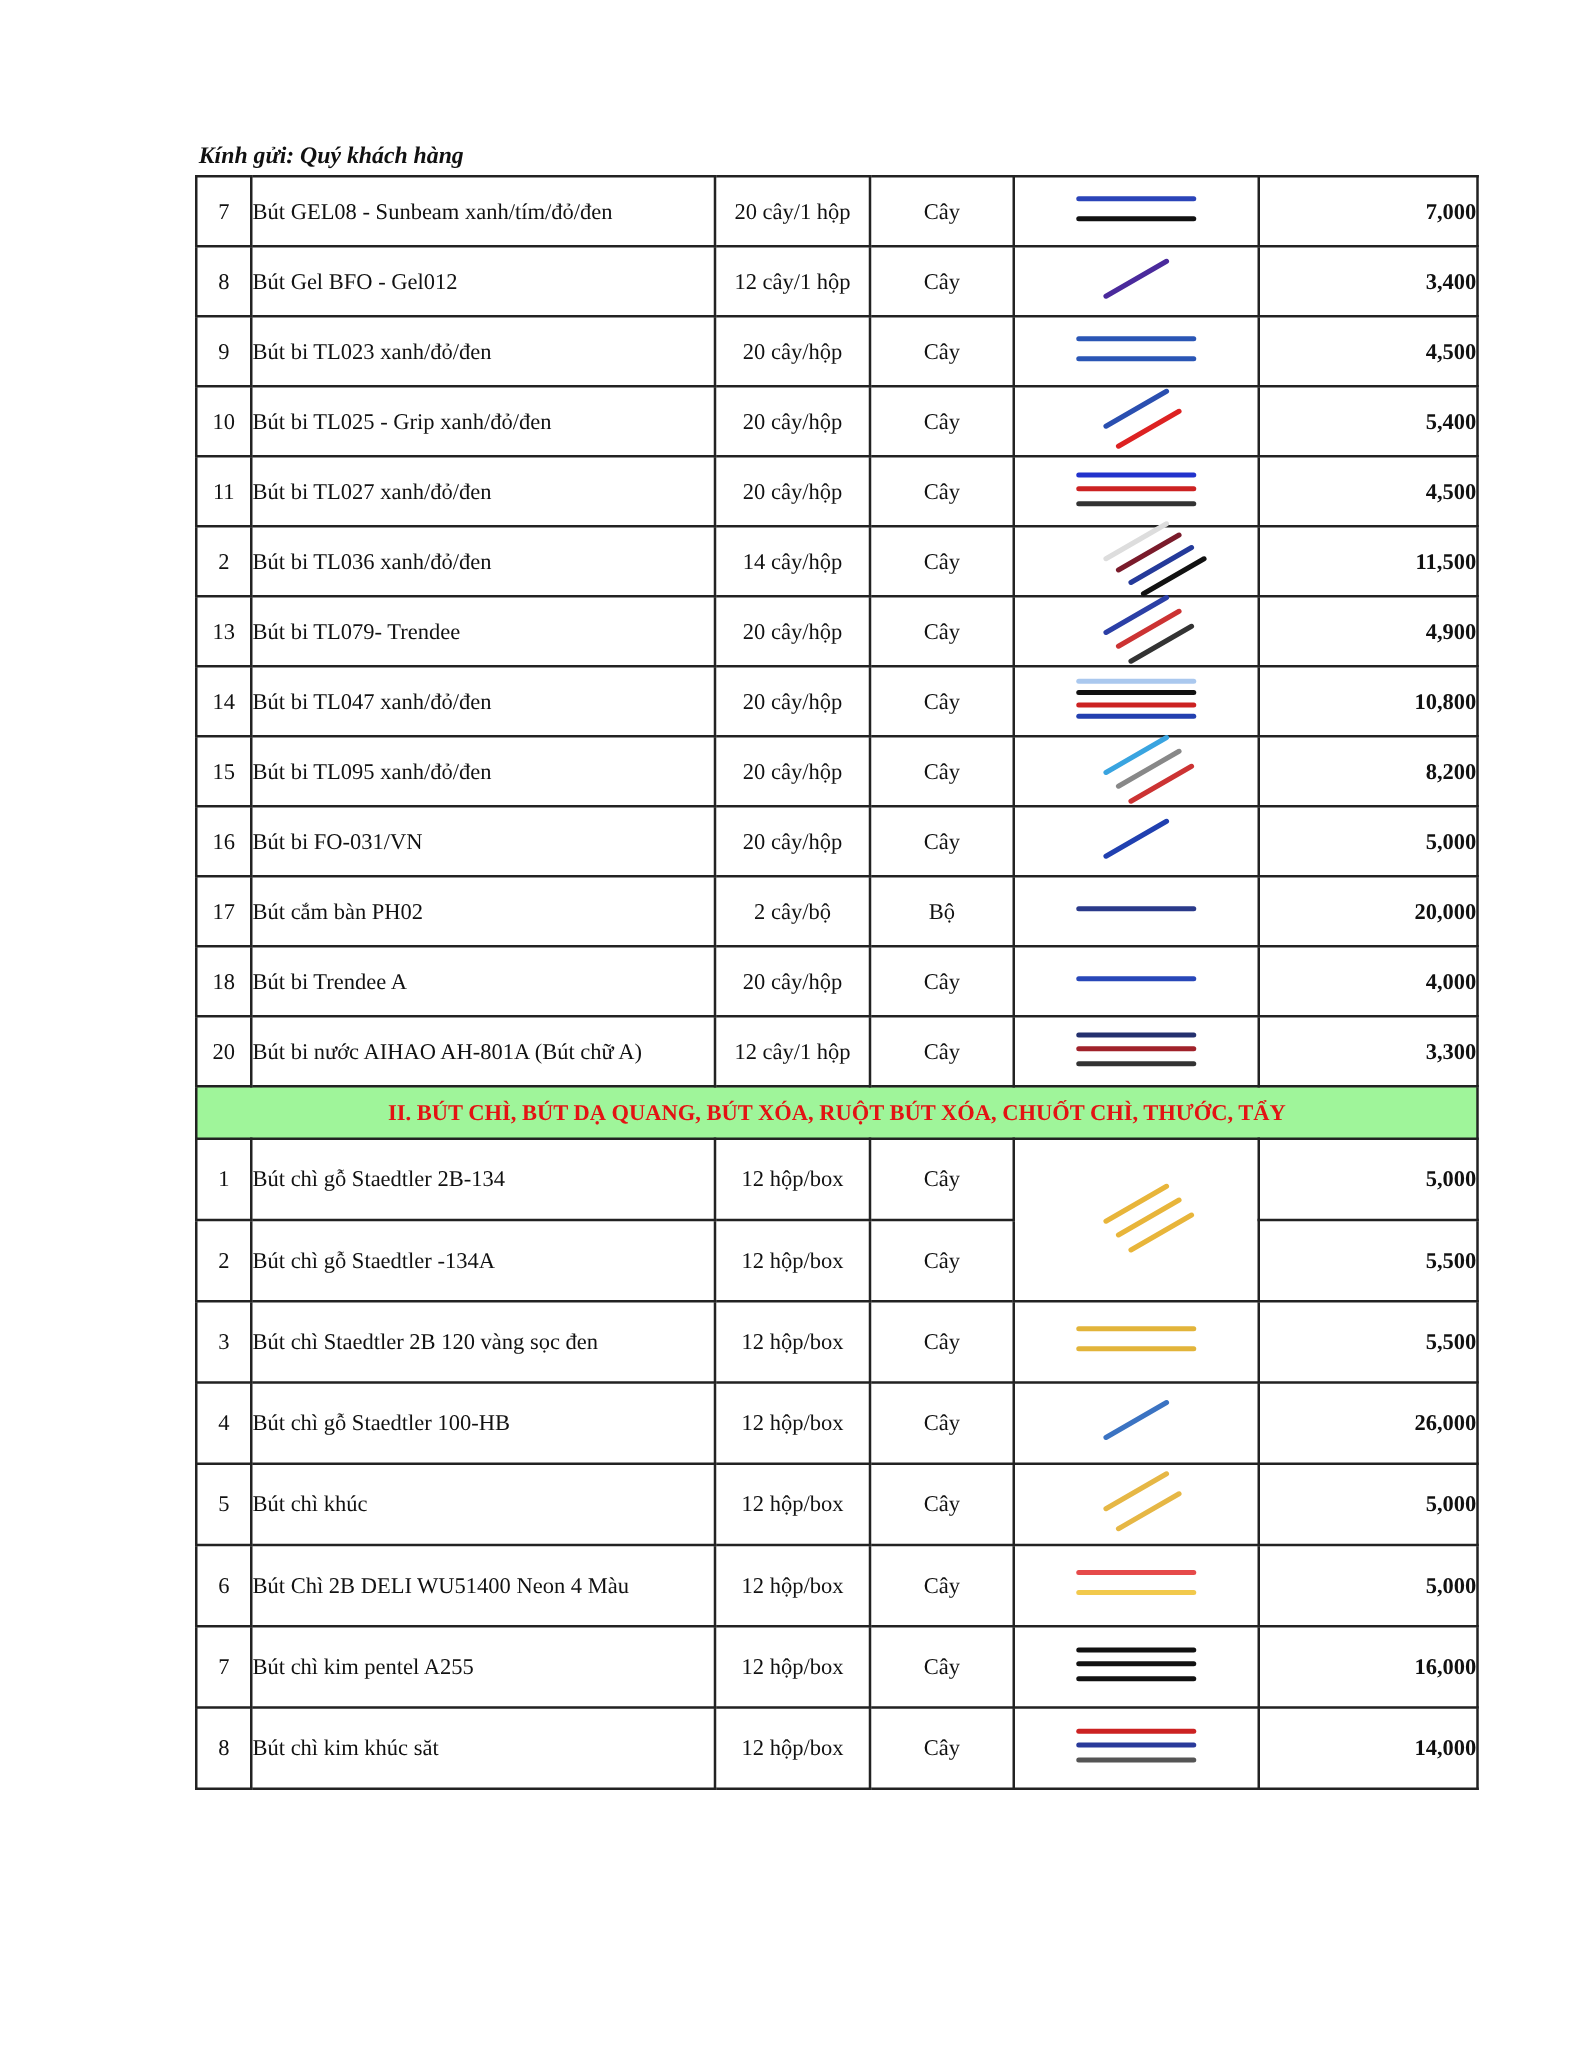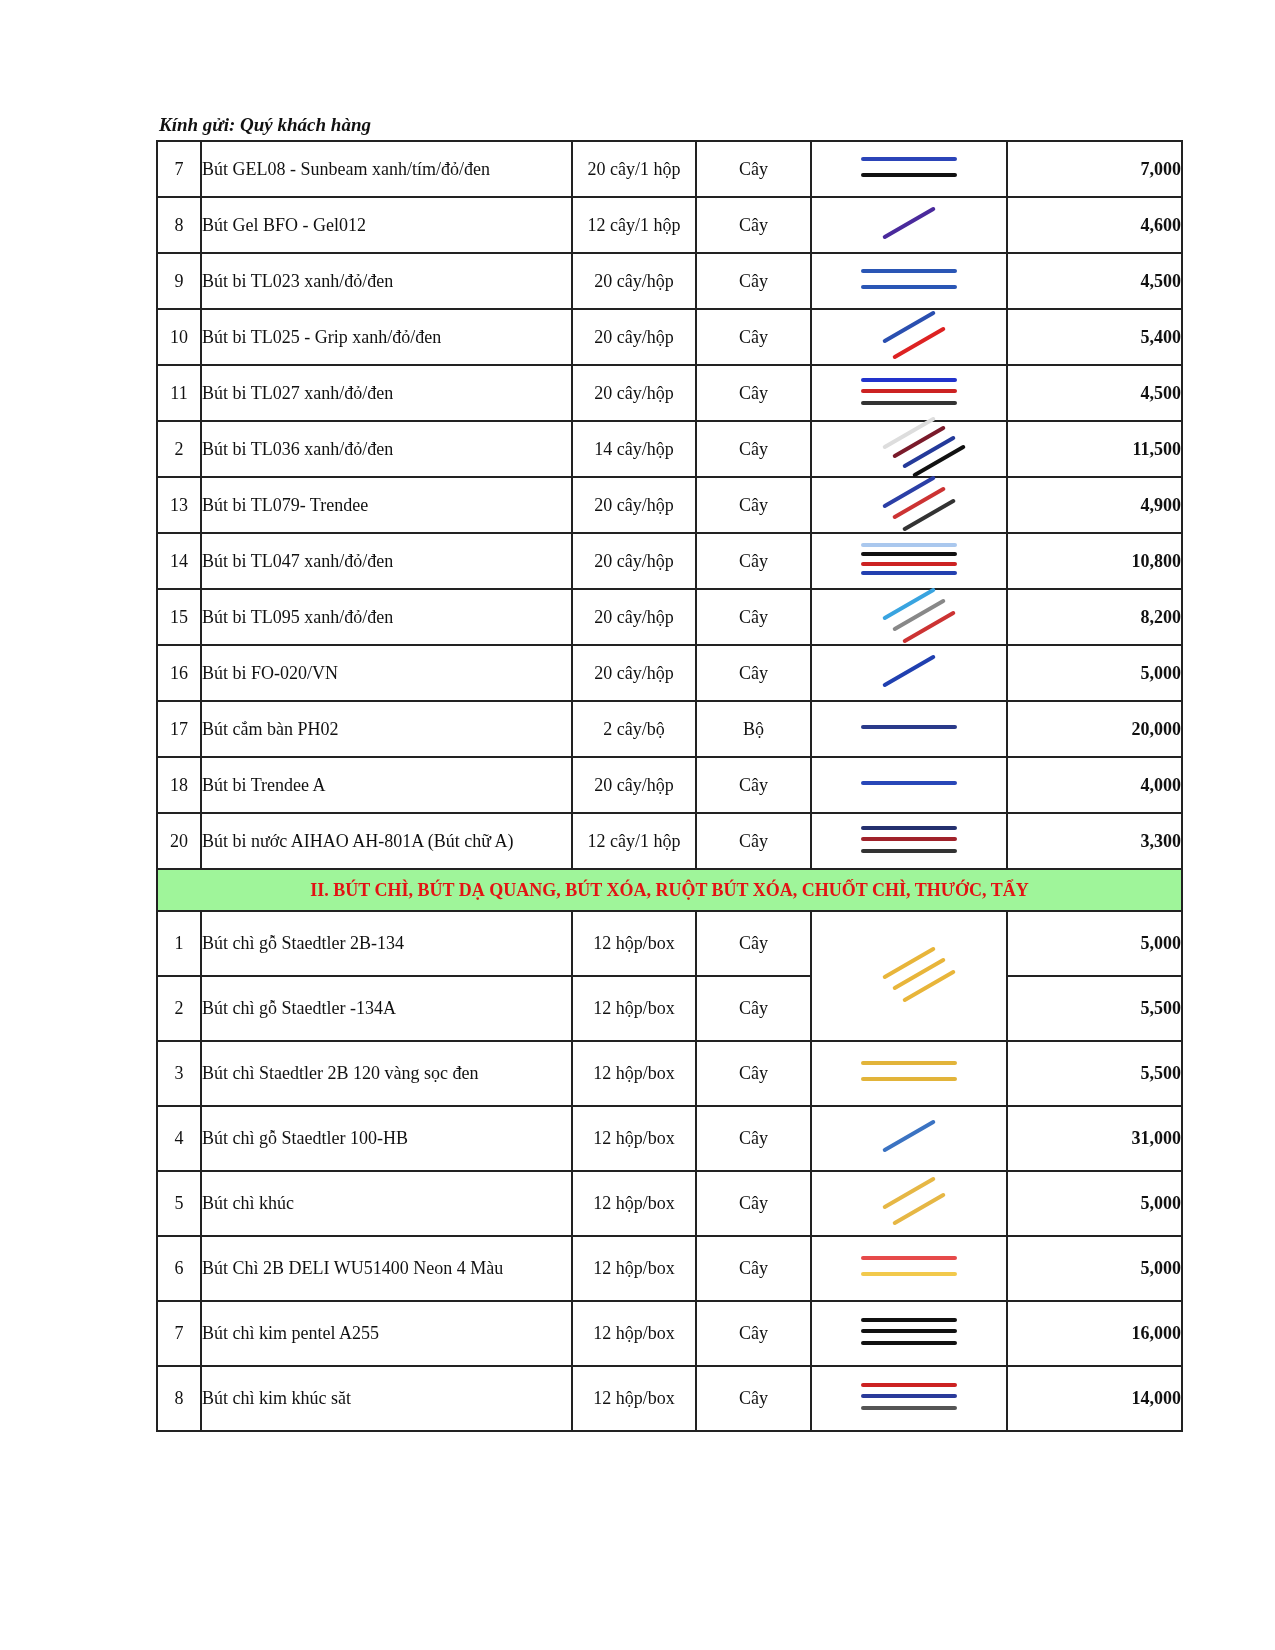--- a/index.html
+++ b/index.html
@@ -46,21 +46,21 @@
         <td class="unit">Cây</td>
         <td class="img"><span class="pen-img"><span class="pen" style="background: rgb(43, 68, 184); top: 13px;"></span><span class="pen" style="background: rgb(17, 17, 17); top: 29px;"></span></span></td>
         <td class="price-cell">7,000</td>
       </tr>
       <tr class="r1">
         <td class="no">8</td>
         <td class="name">Bút Gel BFO - Gel012</td>
         <td class="pack">12 cây/1 hộp</td>
         <td class="unit">Cây</td>
         <td class="img"><span class="pen-img"><span class="pen" style="background: rgb(74, 42, 156); top: 21px; transform: rotate(-30deg); width: 60px; left: 30px;"></span></span></td>
-        <td class="price-cell">4,600</td>
+        <td class="price-cell">3,400</td>
       </tr>
       <tr class="r1">
         <td class="no">9</td>
         <td class="name">Bút bi TL023 xanh/đỏ/đen</td>
         <td class="pack">20 cây/hộp</td>
         <td class="unit">Cây</td>
         <td class="img"><span class="pen-img"><span class="pen" style="background: rgb(42, 86, 181); top: 13px;"></span><span class="pen" style="background: rgb(42, 86, 181); top: 29px;"></span></span></td>
         <td class="price-cell">4,500</td>
       </tr>
       <tr class="r1">
@@ -106,21 +106,21 @@
       <tr class="r1">
         <td class="no">15</td>
         <td class="name">Bút bi TL095 xanh/đỏ/đen</td>
         <td class="pack">20 cây/hộp</td>
         <td class="unit">Cây</td>
         <td class="img"><span class="pen-img"><span class="pen" style="background: rgb(57, 164, 224); top: 10px; transform: rotate(-30deg); width: 60px; left: 30px;"></span><span class="pen" style="background: rgb(136, 136, 136); top: 21px; transform: rotate(-30deg); width: 60px; left: 40px;"></span><span class="pen" style="background: rgb(204, 51, 51); top: 33px; transform: rotate(-30deg); width: 60px; left: 50px;"></span></span></td>
         <td class="price-cell">8,200</td>
       </tr>
       <tr class="r1">
         <td class="no">16</td>
-        <td class="name">Bút bi FO-020/VN</td>
+        <td class="name">Bút bi FO-031/VN</td>
         <td class="pack">20 cây/hộp</td>
         <td class="unit">Cây</td>
         <td class="img"><span class="pen-img"><span class="pen" style="background: rgb(32, 64, 176); top: 21px; transform: rotate(-30deg); width: 60px; left: 30px;"></span></span></td>
         <td class="price-cell">5,000</td>
       </tr>
       <tr class="r1">
         <td class="no">17</td>
         <td class="name">Bút cắm bàn PH02</td>
         <td class="pack">2 cây/bộ</td>
         <td class="unit">Bộ</td>
@@ -168,21 +168,21 @@
         <td class="unit">Cây</td>
         <td class="img"><span class="pen-img"><span class="pen" style="background: rgb(226, 180, 58); top: 13px;"></span><span class="pen" style="background: rgb(226, 180, 58); top: 29px;"></span></span></td>
         <td class="price-cell">5,500</td>
       </tr>
       <tr class="r2">
         <td class="no">4</td>
         <td class="name">Bút chì gỗ Staedtler 100-HB</td>
         <td class="pack">12 hộp/box</td>
         <td class="unit">Cây</td>
         <td class="img"><span class="pen-img"><span class="pen" style="background: rgb(59, 115, 194); top: 21px; transform: rotate(-30deg); width: 60px; left: 30px;"></span></span></td>
-        <td class="price-cell">31,000</td>
+        <td class="price-cell">26,000</td>
       </tr>
       <tr class="r2">
         <td class="no">5</td>
         <td class="name">Bút chì khúc</td>
         <td class="pack">12 hộp/box</td>
         <td class="unit">Cây</td>
         <td class="img"><span class="pen-img"><span class="pen" style="background: rgb(230, 183, 69); top: 13px; transform: rotate(-30deg); width: 60px; left: 30px;"></span><span class="pen" style="background: rgb(230, 183, 69); top: 29px; transform: rotate(-30deg); width: 60px; left: 40px;"></span></span></td>
         <td class="price-cell">5,000</td>
       </tr>
       <tr class="r2">

